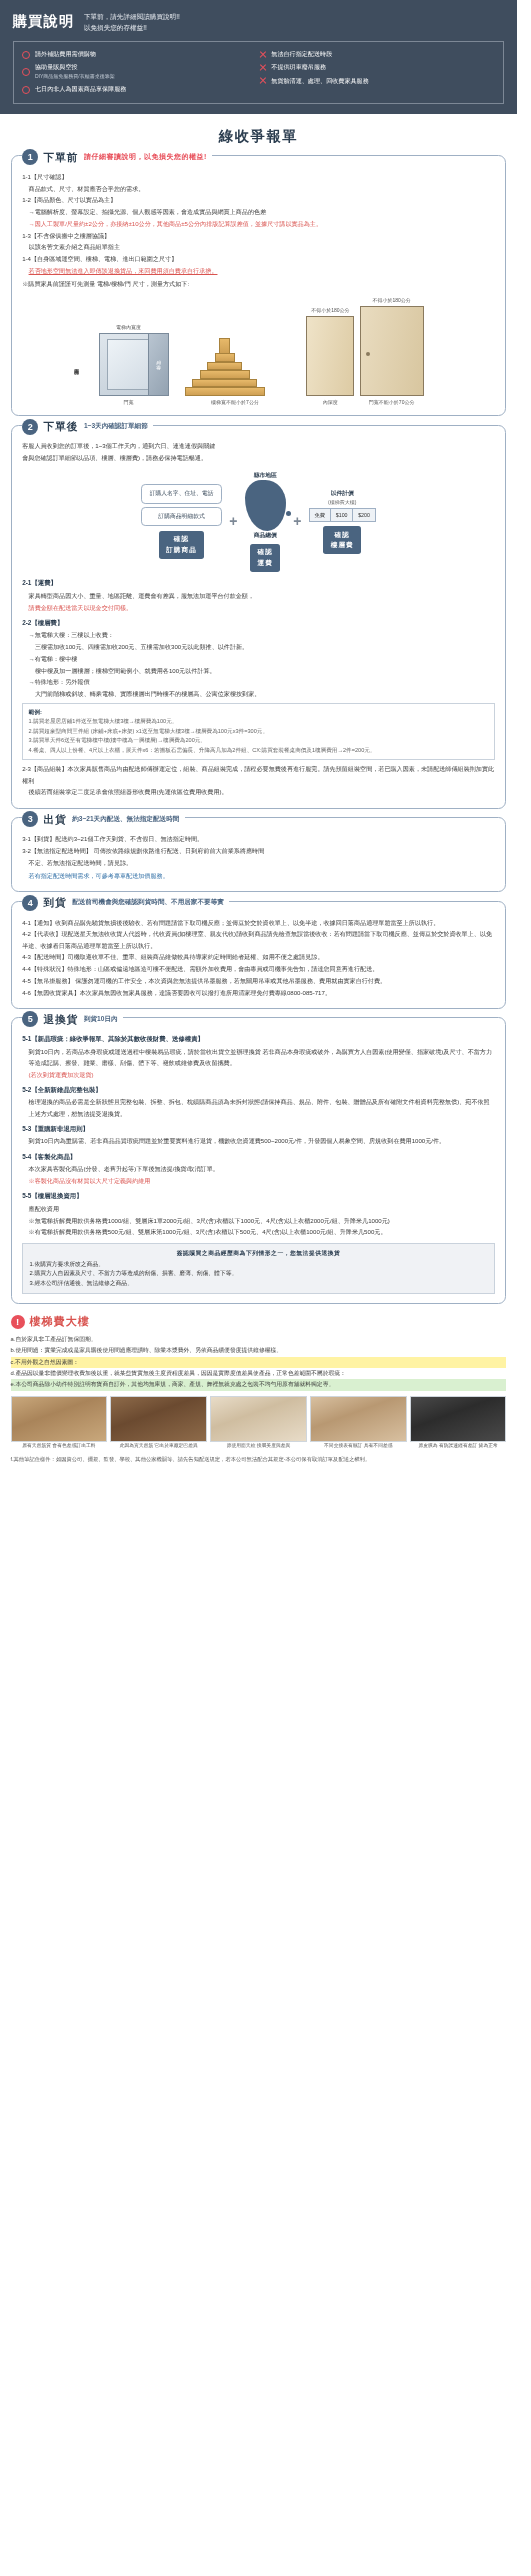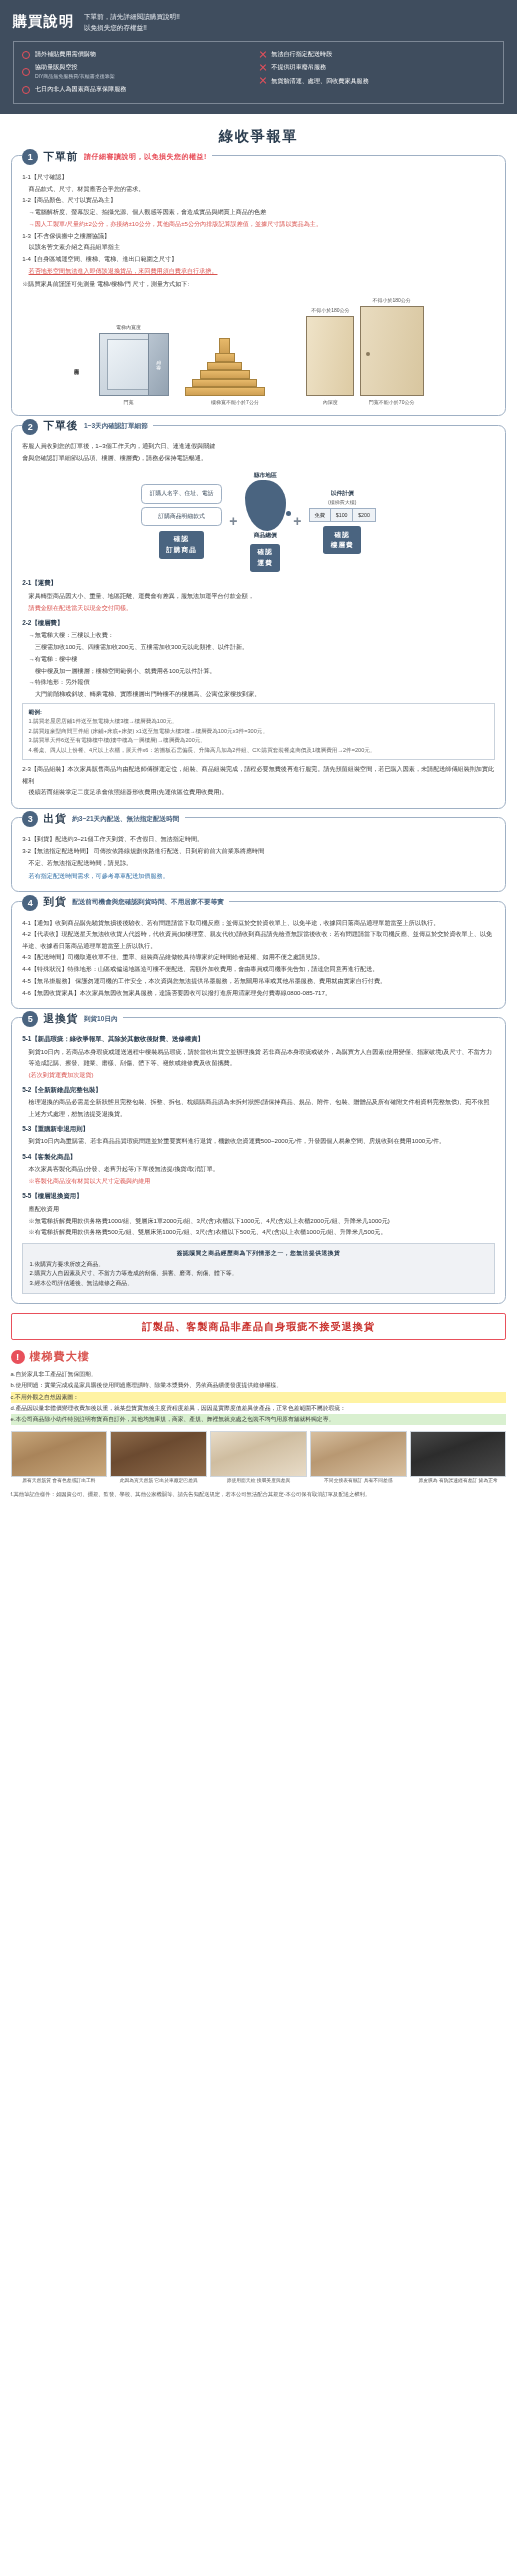--- a/index.html
+++ b/index.html
@@ -76,21 +76,21 @@
     width: fit-content;
     padding-right: 5.3px;
   }
   .num {
     width: 16px; height: 16px; border-radius: 50%;
     background: #4a6480; color: #fff;
     font-size: 9px; font-weight: bold;
     display: flex; align-items: center; justify-content: center;
     flex: 0 0 16px;
   }
-  .step-label { font-size: 10.6px; font-weight: bold; color: #2c3e50; letter-spacing: 1.1px; font-family: Liberation Serif, serif; }
+  .step-label { font-size: 10.6px; font-weight: bold; color: #2c3e50; letter-spacing: 1.1px; }
   .step-note { font-size: 7px; color: #e8505b; font-weight: bold; letter-spacing: 0.5px; }
   .step-note2 { font-size: 6.6px; color: #4a6480; font-weight: bold; }
 
   .body-txt { font-size: 6.1px; line-height: 1.85; color: #3a3a3a; }
   .body-txt .red { color: #d9534f; }
   .body-txt .blue { color: #2e6da4; }
   .body-txt .u { text-decoration: underline; }
   .body-txt p { margin-bottom: 0.5px; }
   .ind { padding-left: 6.4px; }
   .ind2 { padding-left: 12.7px; }
@@ -429,21 +429,20 @@
       <p class="ind"></p>
     </div>
     <div class="gray-box">
       <div class="tt">簽認贖買之商品經歷商為下列情形之一，您無法提供退換貨</div>
       <div>1.依購買方要求所改之商品。</div>
       <div>2.購買方人自因素及尺寸、不當方力等造成的刮傷、損害、磨薄、刮傷、體下等。</div>
       <div>3.經本公司評估通後、無法維修之商品。</div>
     </div>
   </div>
 
-  <div class="retbar">訂製品、客製商品非產品自身瑕疵不接受退換貨</div>
 
   <div class="notice">
     <div class="notice-head">
       <span class="excl">!</span>
       <span class="notice-title">樓梯費大樓</span>
     </div>
     <div class="notice-body">
       <p>a.自於家具非工產品訂無保固期。</p>
       <p>b.使用問題：實業完成或是家具購後使用問題應理讀時、除業本漿費外、另依商品續便發度提供維修權樣。</p>
       <p class="hl-y">c.不用外觀之自然因素圖：</p>

